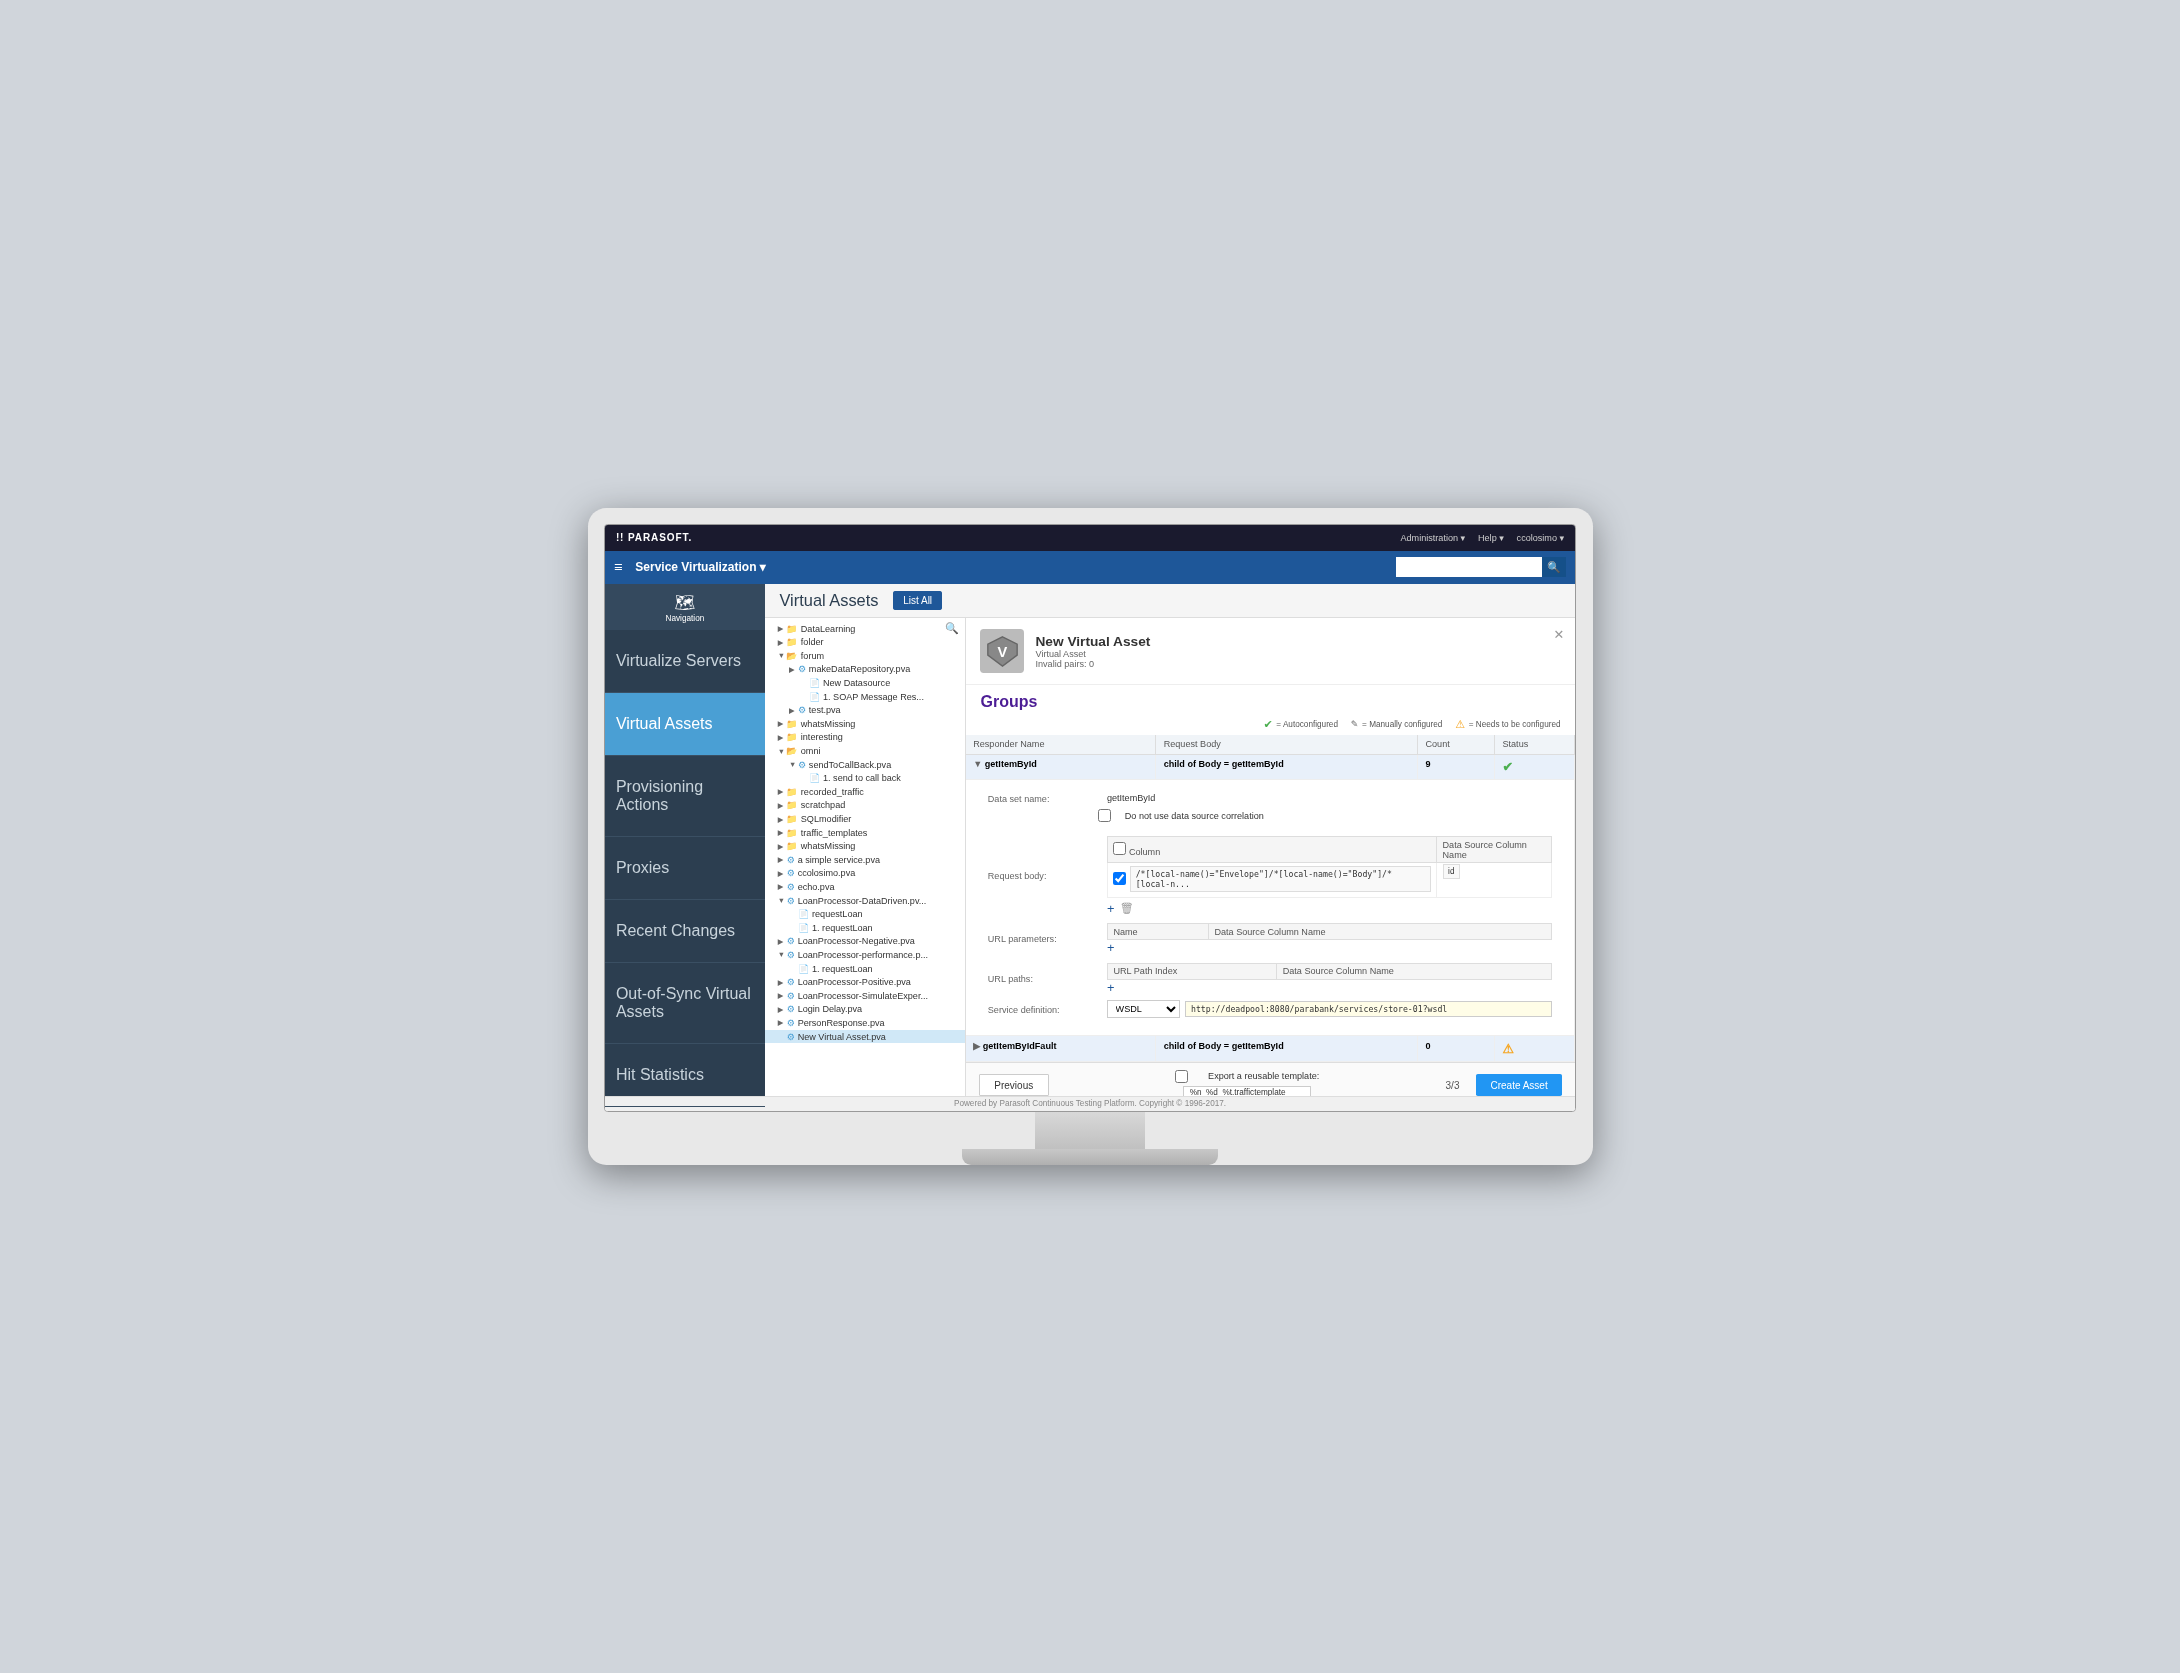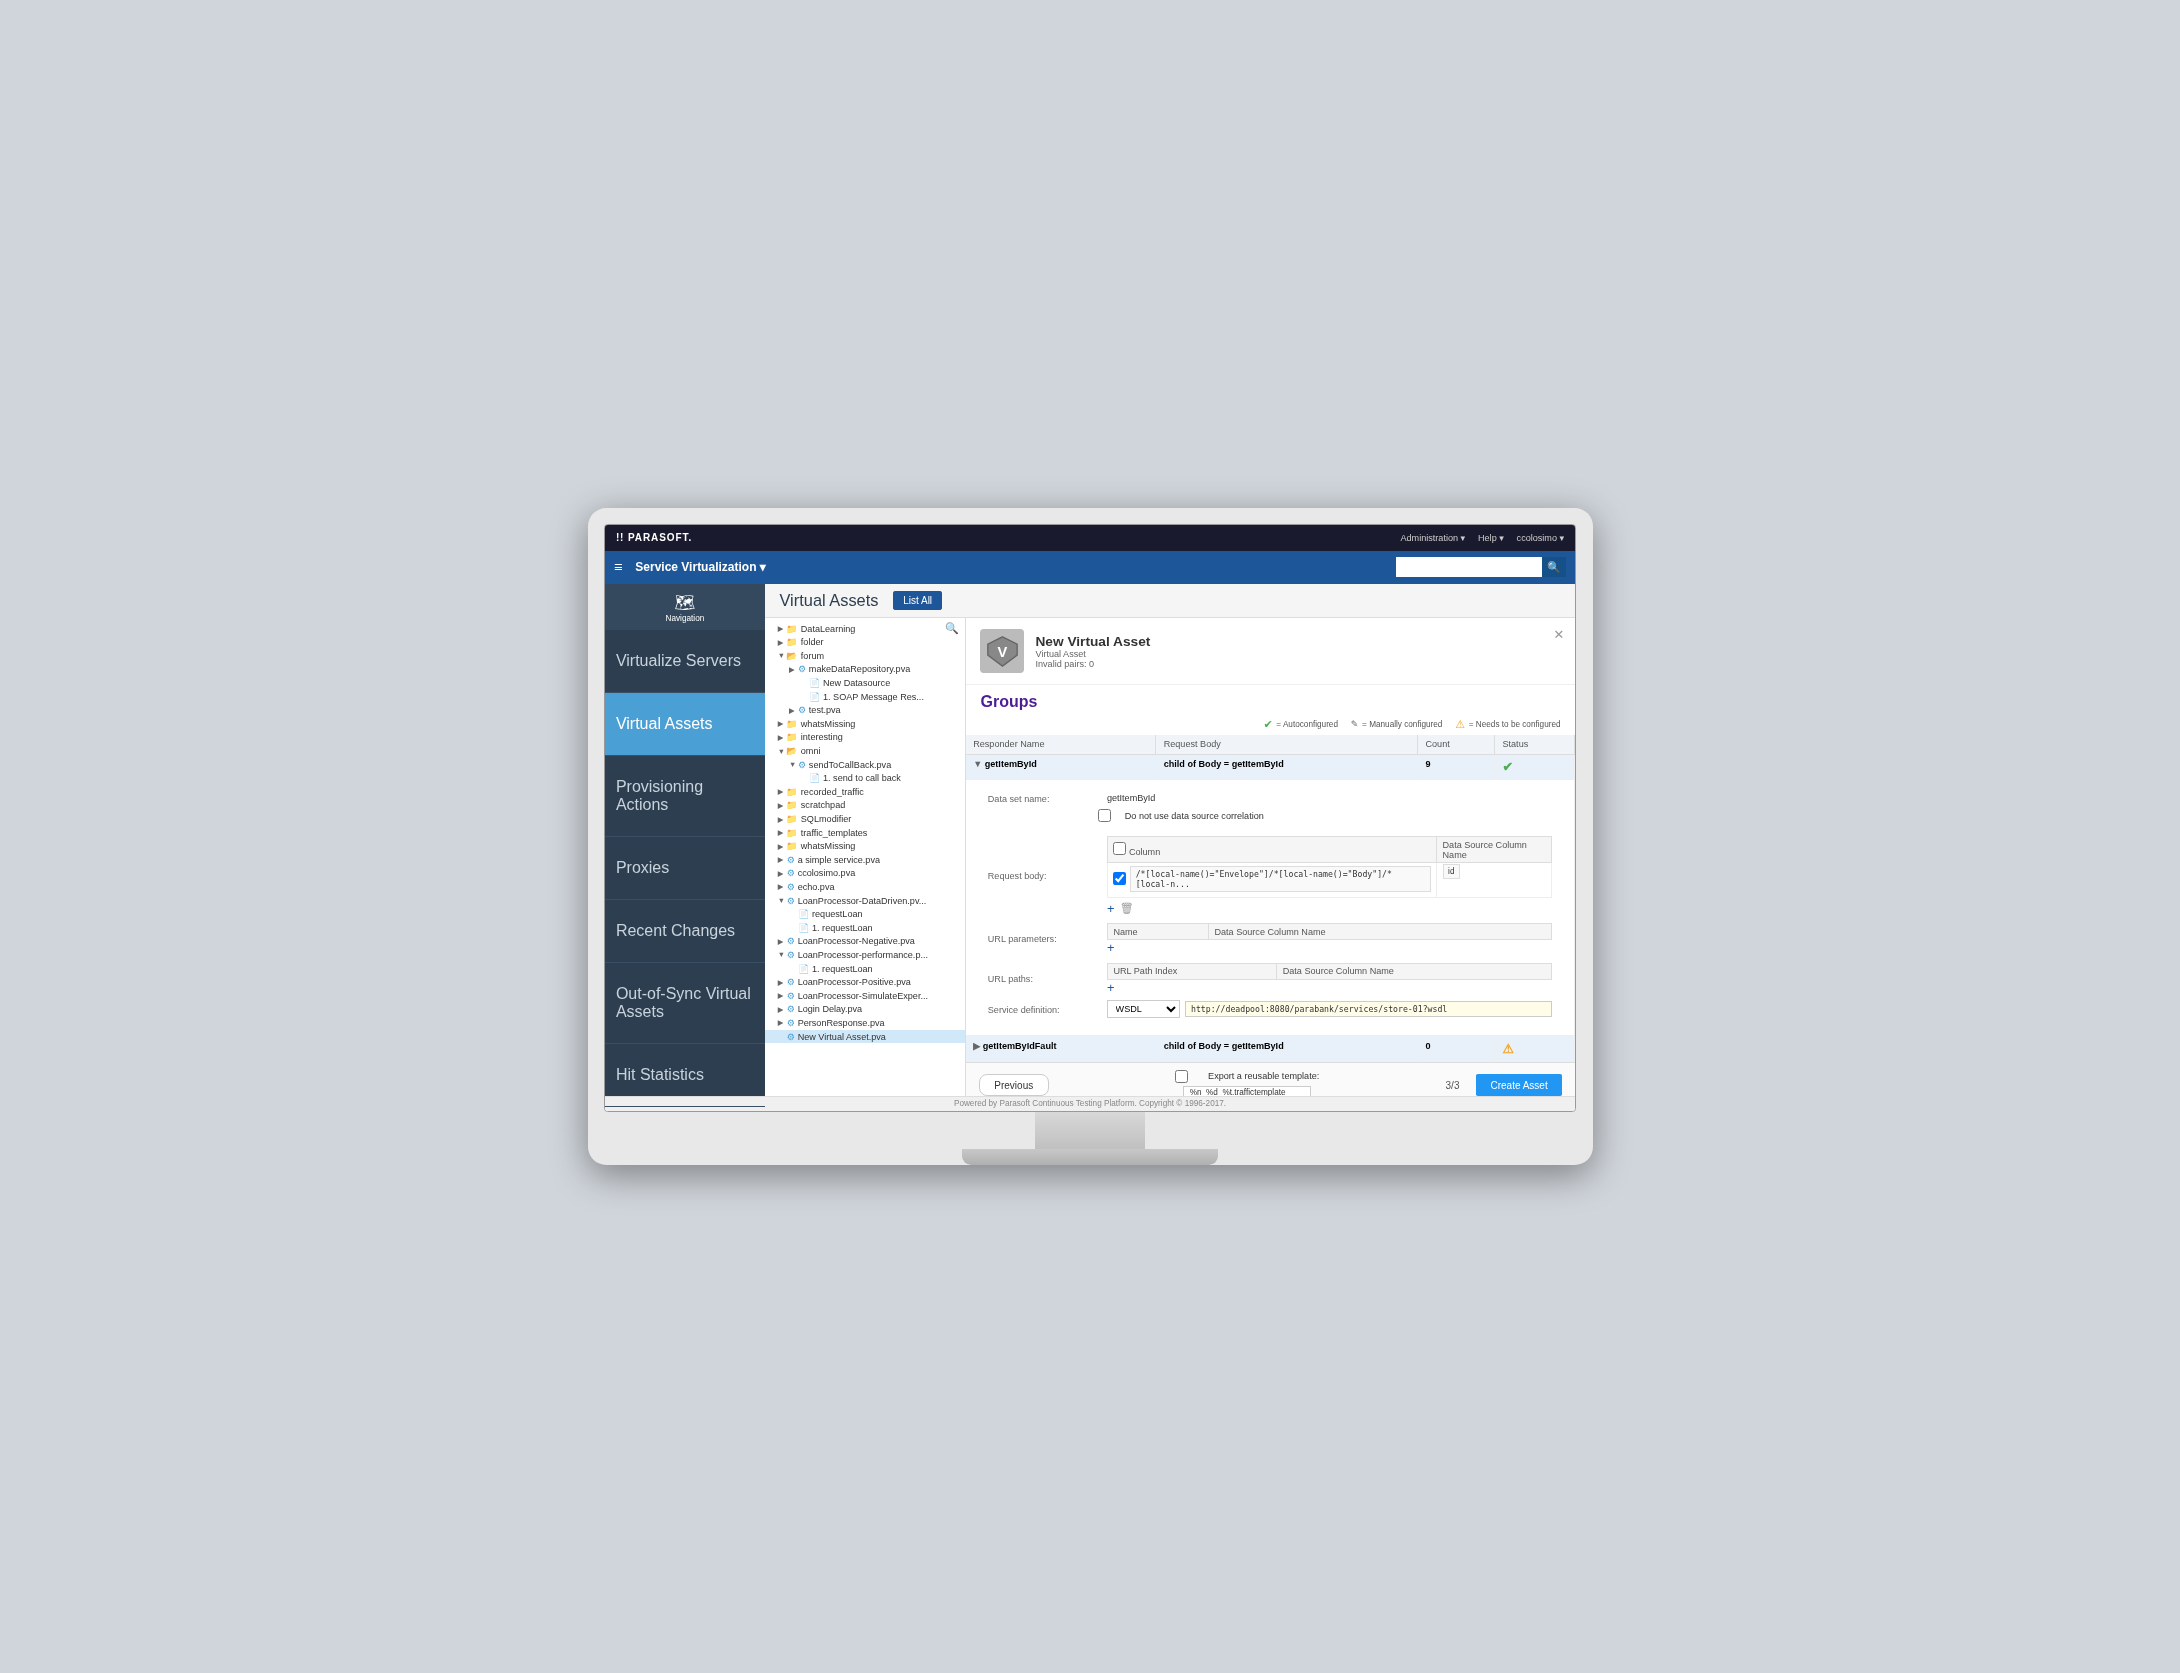--- a/index.html
+++ b/index.html
@@ -452,21 +452,21 @@
       border-top: 0.9px solid #ddd;
       background: #fafafa;
       gap: 9.1px;
     }
     .prev-btn {
       background: #fff;
       border: 0.9px solid #ccc;
       padding: 4.6px 14.6px;
       font-size: 10px;
       cursor: pointer;
-      border-radius: 8px;
+      border-radius: 1px;
       color: #333;
     }
     .export-area {
       display: flex;
       flex-direction: column;
       flex: 1;
       align-items: center;
       font-size: 9.1px;
       color: #333;
       gap: 2.7px;

